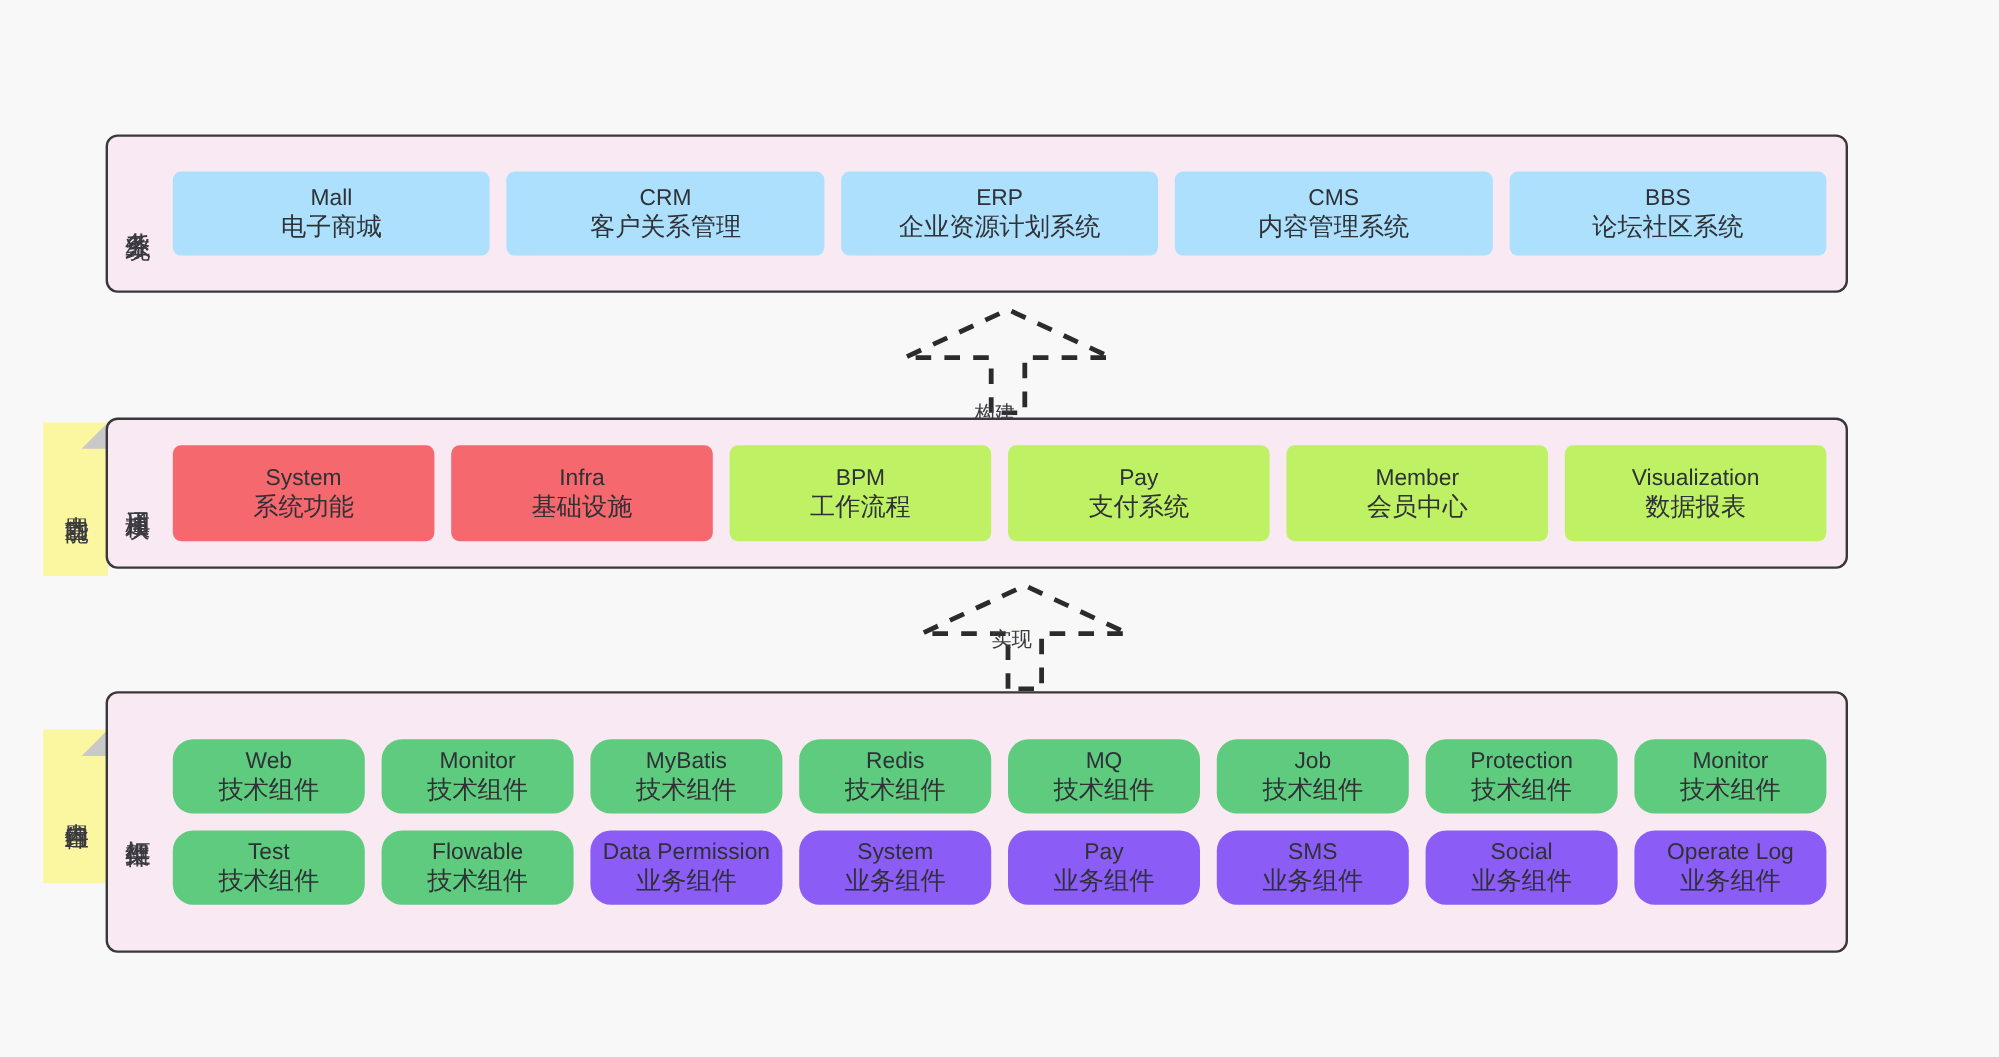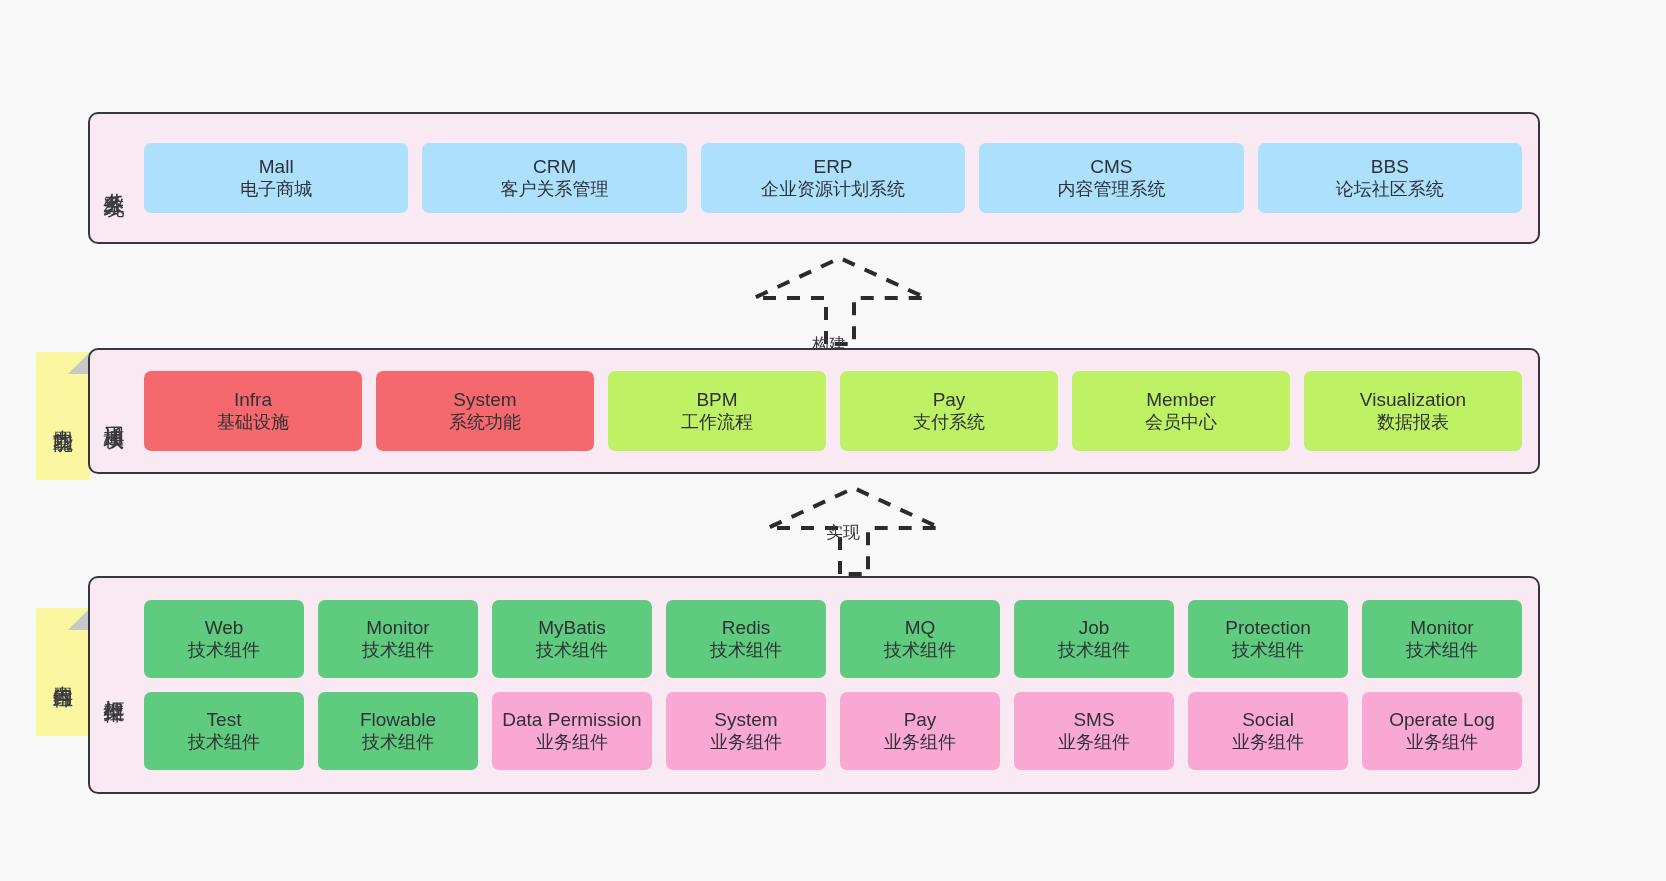--- a/index.html
+++ b/index.html
@@ -72,39 +72,39 @@
     display: flex;
     flex-direction: column;
     align-items: center;
     justify-content: center;
     text-align: center;
     line-height: 1.22;
     padding: 6px 4px;
     color: #2f3136;
   }
   .node .n-en { font-size: 19px; }
-  .node .n-cn { font-size: 18px; }
+  .node .n-cn { font-size: 21px; }
 
   .node.blue       { background: #ace0fd; }
   .node.red        { background: #f4686e; }
   .node.pink       { background: #bef264; }
   .node.green      { background: #5fcb7f; }
-  .node.lightgreen { background: #f9a8d4; }
+  .node.lightgreen { background: #8b5cf6; }
 
   
   #layer-business { left: 88px; top: 112px; width: 1452px; height: 132px; }
   #layer-business .node { height: 70px; }
 
   
   #layer-modules { left: 88px; top: 348px; width: 1452px; height: 126px; }
   #layer-modules .node { height: 80px; }
 
   
   #layer-framework { left: 88px; top: 576px; width: 1452px; height: 218px; }
-  #layer-framework .node { height: 78px; }
+  #layer-framework .node { height: 62px; border-radius: 17px; }
 
   
   .note {
     position: absolute;
     box-sizing: border-box;
     background: #fbf7a0;
     display: flex;
     align-items: center;
     justify-content: center;
     font-size: 20px;
@@ -185,26 +185,26 @@
   <div class="note" id="note-builtin-func">
     <span>内置功能</span>
   </div>
 
   <div class="layer" id="layer-modules">
     <div class="layer-title">通用模块</div>
     <div class="layer-body">
       <div class="row">
 
         <div class="node red">
+          <span class="n-en">System</span>
+          <span class="n-cn">系统功能</span>
+        </div>
+        <div class="node red">
           <span class="n-en">Infra</span>
           <span class="n-cn">基础设施</span>
-        </div>
-        <div class="node red">
-          <span class="n-en">System</span>
-          <span class="n-cn">系统功能</span>
         </div>
         <div class="node pink">
           <span class="n-en">BPM</span>
           <span class="n-cn">工作流程</span>
         </div>
         <div class="node pink">
           <span class="n-en">Pay</span>
           <span class="n-cn">支付系统</span>
         </div>
         <div class="node pink">

